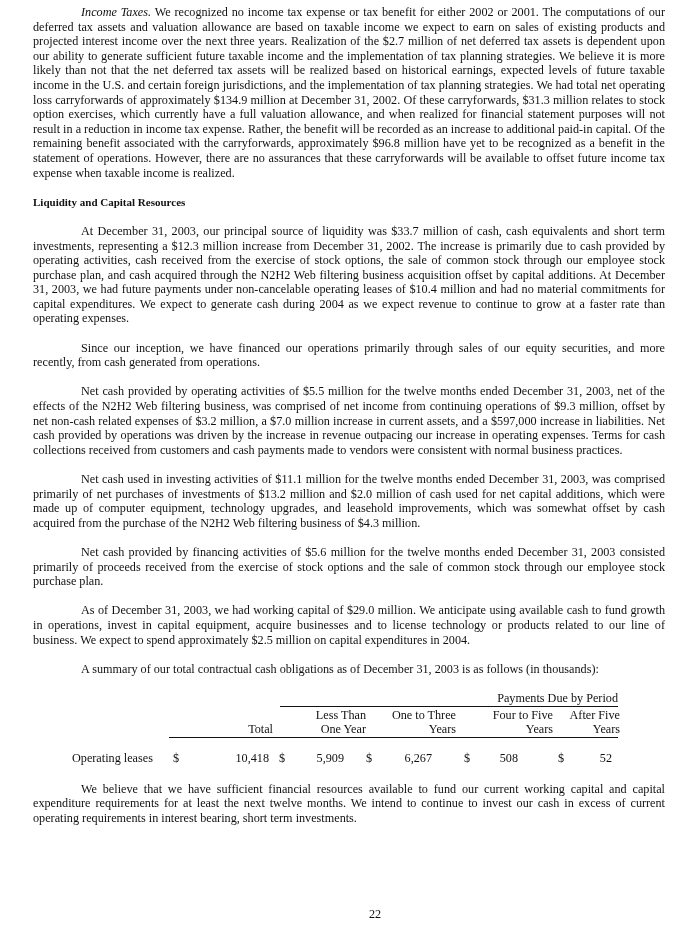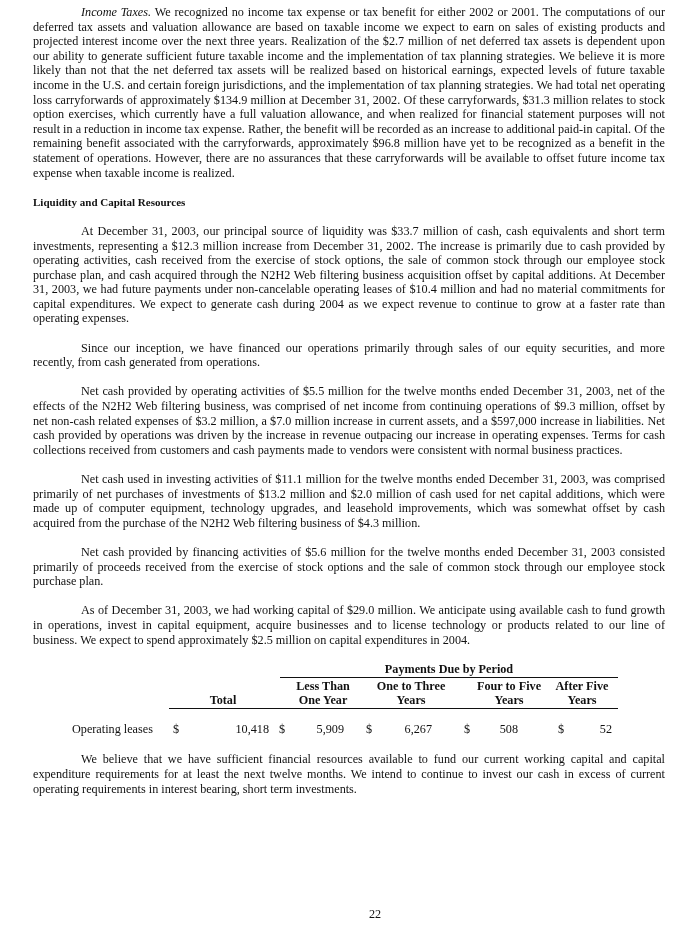--- a/index.html
+++ b/index.html
@@ -41,21 +41,21 @@
       position: relative;
       width: 632px;
       height: 76px;
       margin-bottom: 14.6px;
     }
     .tbl {
       position: absolute;
       font-size: 12.2px;
       line-height: 14.2px;
     }
-    .hdr { font-weight: bold; text-align: center; }
+    .hdr { font-weight: normal; text-align: right; }
     .rule { position: absolute; height: 0; border-top: 1.2px solid #111; }
     .page-number {
       position: absolute;
       top: 907px;
       left: 0;
       width: 696px;
       text-align: center;
       font-size: 12.2px;
       padding-left: 27px;
     }
@@ -68,20 +68,21 @@
   <p class="para"><span class="italic">Income Taxes.</span><span>  We recognized no income tax expense or tax benefit for either 2002 or 2001.  The computations of our deferred tax assets and valuation allowance are based on taxable income we expect to earn on sales of existing products and projected interest income over the next three years.  Realization of the $2.7 million of net deferred tax assets is dependent upon our ability to generate sufficient future taxable income and the implementation of tax planning strategies. We believe it is more likely than not that the net deferred tax assets will be realized based on historical earnings, expected levels of future taxable income in the U.S. and certain foreign jurisdictions, and the implementation of tax planning strategies.  We had total net operating loss carryforwards of approximately $134.9 million at December 31, 2002.  Of these carryforwards, $31.3 million relates to stock option exercises, which currently have a full valuation allowance, and when realized for financial statement purposes will not result in a reduction in income tax expense.  Rather, the benefit will be recorded as an increase to additional paid-in capital.  Of the remaining benefit associated with the carryforwards, approximately $96.8 million have yet to be recognized as a benefit in the statement of operations.  However, there are no assurances that these carryforwards will be available to offset future income tax expense when taxable income is realized.</span></p>
 
   <h2>Liquidity and Capital Resources</h2>
 
   <p class="para">At December 31, 2003, our principal source of liquidity was $33.7 million of cash, cash equivalents and short term investments, representing a $12.3 million increase from December 31, 2002.  The increase is primarily due to cash provided by operating activities, cash received from the exercise of stock options, the sale of common stock through our employee stock purchase plan, and cash acquired through the N2H2 Web filtering business acquisition offset by capital additions.  At December 31, 2003, we had future payments under non-cancelable operating leases of $10.4 million and had no material commitments for capital expenditures.  We expect to generate cash during 2004 as we expect revenue to continue to grow at a faster rate than operating expenses.</p>
   <p class="para">Since our inception, we have financed our operations primarily through sales of our equity securities, and more recently, from cash generated from operations.</p>
   <p class="para">Net cash provided by operating activities of $5.5 million for the twelve months ended December 31, 2003, net of the effects of the N2H2 Web filtering business, was comprised of net income from continuing operations of $9.3 million, offset by net non-cash related expenses of $3.2 million, a $7.0 million increase in current assets, and a $597,000 increase in liabilities.  Net cash provided by operations was driven by the increase in revenue outpacing our increase in operating expenses.  Terms for cash collections received from customers and cash payments made to vendors were consistent with normal business practices.</p>
   <p class="para">Net cash used in investing activities of $11.1 million for the twelve months ended December 31, 2003, was comprised primarily of net purchases of investments of $13.2 million and $2.0 million of cash used for net capital additions, which were made up of computer equipment, technology upgrades, and leasehold improvements, which was somewhat offset by cash acquired from the purchase of the N2H2 Web filtering business of $4.3 million.</p>
   <p class="para">Net cash provided by financing activities of $5.6 million for the twelve months ended December 31, 2003 consisted primarily of proceeds received from the exercise of stock options and the sale of common stock through our employee stock purchase plan.</p>
   <p class="para">As of December 31, 2003, we had working capital of $29.0 million. We anticipate using available cash to fund growth in operations, invest in capital equipment, acquire businesses and to license technology or products related to our line of business.  We expect to spend approximately $2.5 million on capital expenditures in 2004.</p>
+  <p class="para">A summary of our total contractual cash obligations as of December 31, 2003 is as follows (in thousands):</p>
 
   <div class="table-wrap">
 
     <div class="tbl hdr" style="left:247px; top:0px; width:338px;">Payments Due by Period</div>
     <div class="rule" style="left:247px; top:15px; width:338px;"></div>
 
     <div class="tbl hdr" style="left:140px; top:17px; width:100px;">
       <div>&nbsp;</div>
       <div>Total</div>
     </div>

